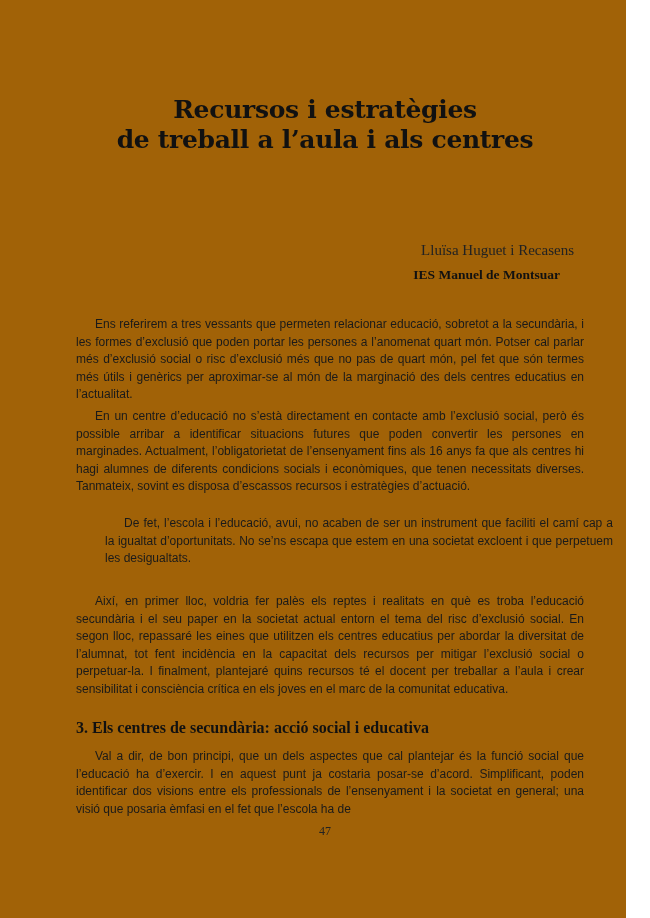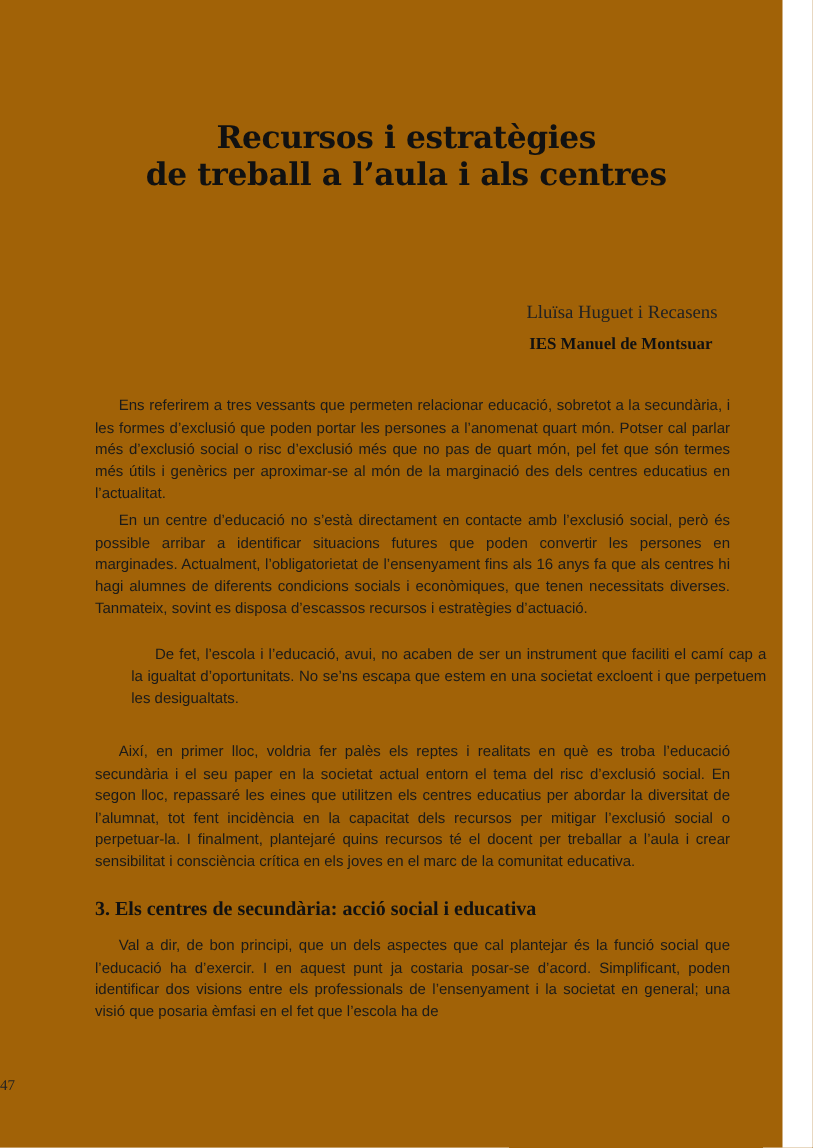--- a/index.html
+++ b/index.html
@@ -37,21 +37,21 @@
       position: absolute;
       right: 52px;
       top: 232px;
       font-family: "Liberation Serif", serif;
       font-size: 15px;
       color: #222;
       margin-top: 10px;
     }
     .affiliation {
       position: absolute;
-      right: 56px;
+      right: 66px;
       top: 267px;
       font-family: "Liberation Serif", serif;
       font-weight: bold;
       font-size: 13.5px;
       color: #111;
     }
     .para {
       position: absolute;
       left: 76px;
       width: 508px;
@@ -75,21 +75,22 @@
       top: 719px;
       font-family: "Liberation Serif", serif;
       font-weight: bold;
       font-size: 16px;
       color: #111;
       margin: 0;
     }
     .page-number {
       position: absolute;
       left: 0; width: 650px;
-      top: 861px;
+      top: 824px;
+      text-align: center;
       font-family: "Liberation Serif", serif;
       font-size: 12px;
       color: #222;
     }
   </style>
 </head>
 <body>
 
 <div class="page">
 

